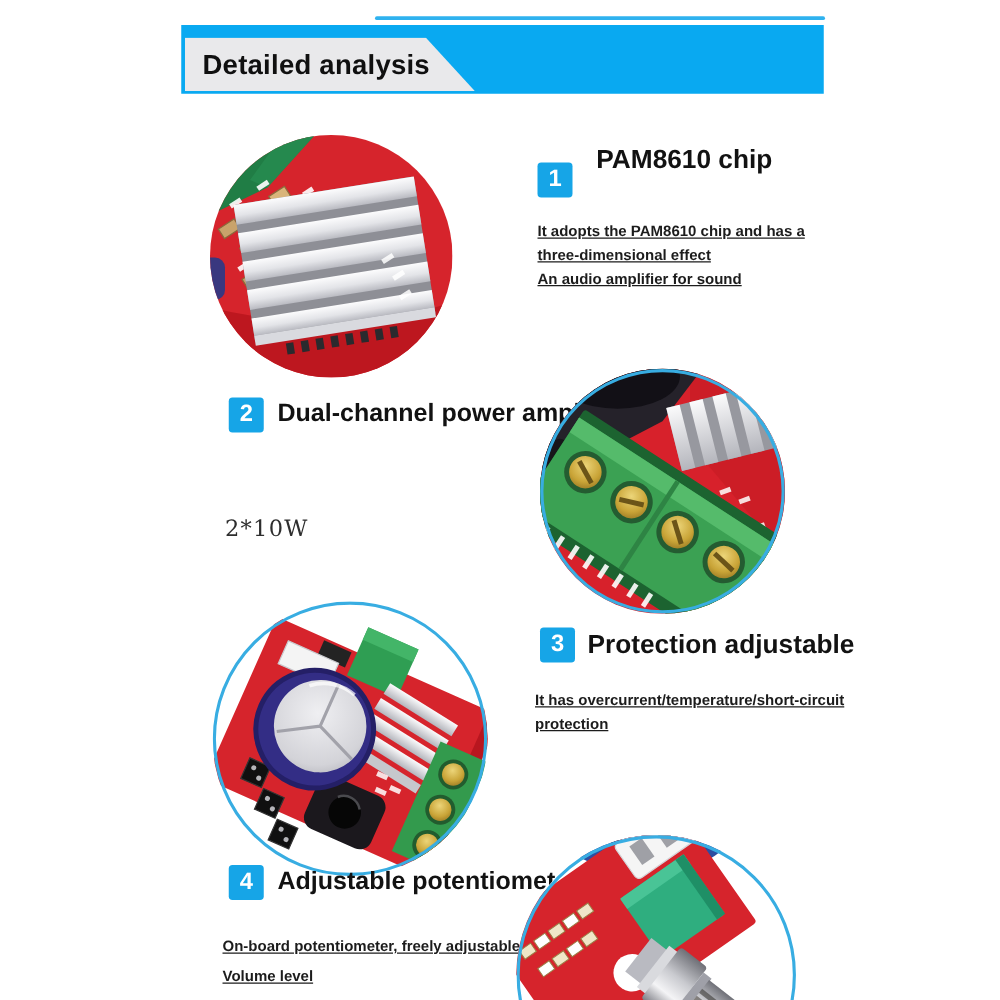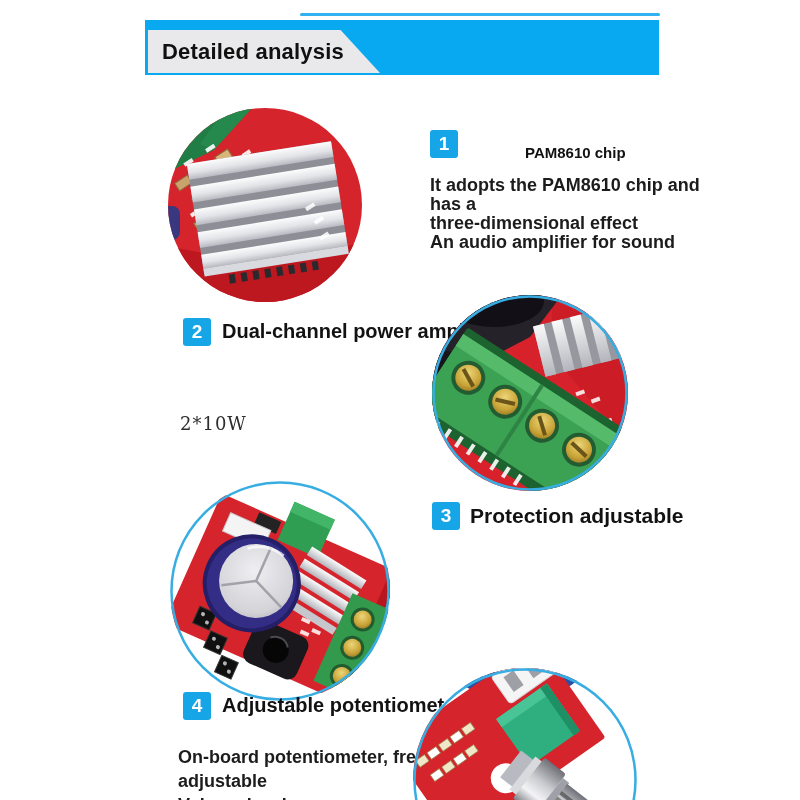--- a/index.html
+++ b/index.html
@@ -28,27 +28,27 @@
   
   .badge{
     width:28px;height:28px;background:#16a5e7;border-radius:3px;
     display:flex;align-items:center;justify-content:center;
     color:#ffffff;font-size:19px;font-weight:700;
   }
   .b1{left:430px;top:130px;} .b2{left:183px;top:318px;}
   .b3{left:432px;top:502px;} .b4{left:183px;top:692px;}
 
   .feature-title{font-weight:800;color:#121212;white-space:nowrap;}
-  .t1{left:477px;top:144px;font-size:15px;margin-left:48px;}
+  .t1{left:477px;top:116px;font-size:21px;}
   .t2{left:222px;top:320px;font-size:20px;}
   .t3{left:470px;top:504px;font-size:21px;}
   .t4{left:222px;top:694px;font-size:20px;}
 
   .feature-body{
-    font-size:18px;font-weight:700;color:#1c1c1c;line-height:19px;white-space:pre-line;
+    font-size:12px;font-weight:700;color:#1c1c1c;line-height:19px;white-space:pre-line;text-decoration:underline;
   }
   .d1{left:430px;top:176px;width:270px;}
   .d2{left:180px;top:367px;width:280px;}
   .d3{left:428px;top:551px;width:270px;}
   .d4{left:178px;top:745px;width:290px;line-height:24px;}
 
   .power-value{
     left:180px;top:387px;
     font-family:"DejaVu Serif",serif;font-size:18px;font-weight:400;color:#2e2e2e;
     letter-spacing:1px;
@@ -215,20 +215,22 @@
           <rect x="42" y="0" width="4" height="12"></rect>
       </g>
     </g>
     <circle cx="98" cy="98" r="96.5" fill="none" stroke="#38ade2" stroke-width="2.5"></circle>
   </svg>
 
   <div class="abs badge b3">
       <span>3</span>
     </div>
   <div class="abs feature-title t3">Protection adjustable</div>
+  <div class="abs feature-body d3">It has overcurrent/temperature/short-circuit
+protection</div>
 
   <svg class="abs photo p3" viewBox="0 0 220 220">
     <defs>
       <clipPath id="c3">
           <circle cx="110" cy="110" r="110"></circle>
         </clipPath>
       <linearGradient id="g3v" x1="0" y1="0" x2="0" y2="1">
         <stop offset="0" stop-color="#fbfbfc"></stop>
           <stop offset="1" stop-color="#b4b5bc"></stop>
       </linearGradient>

